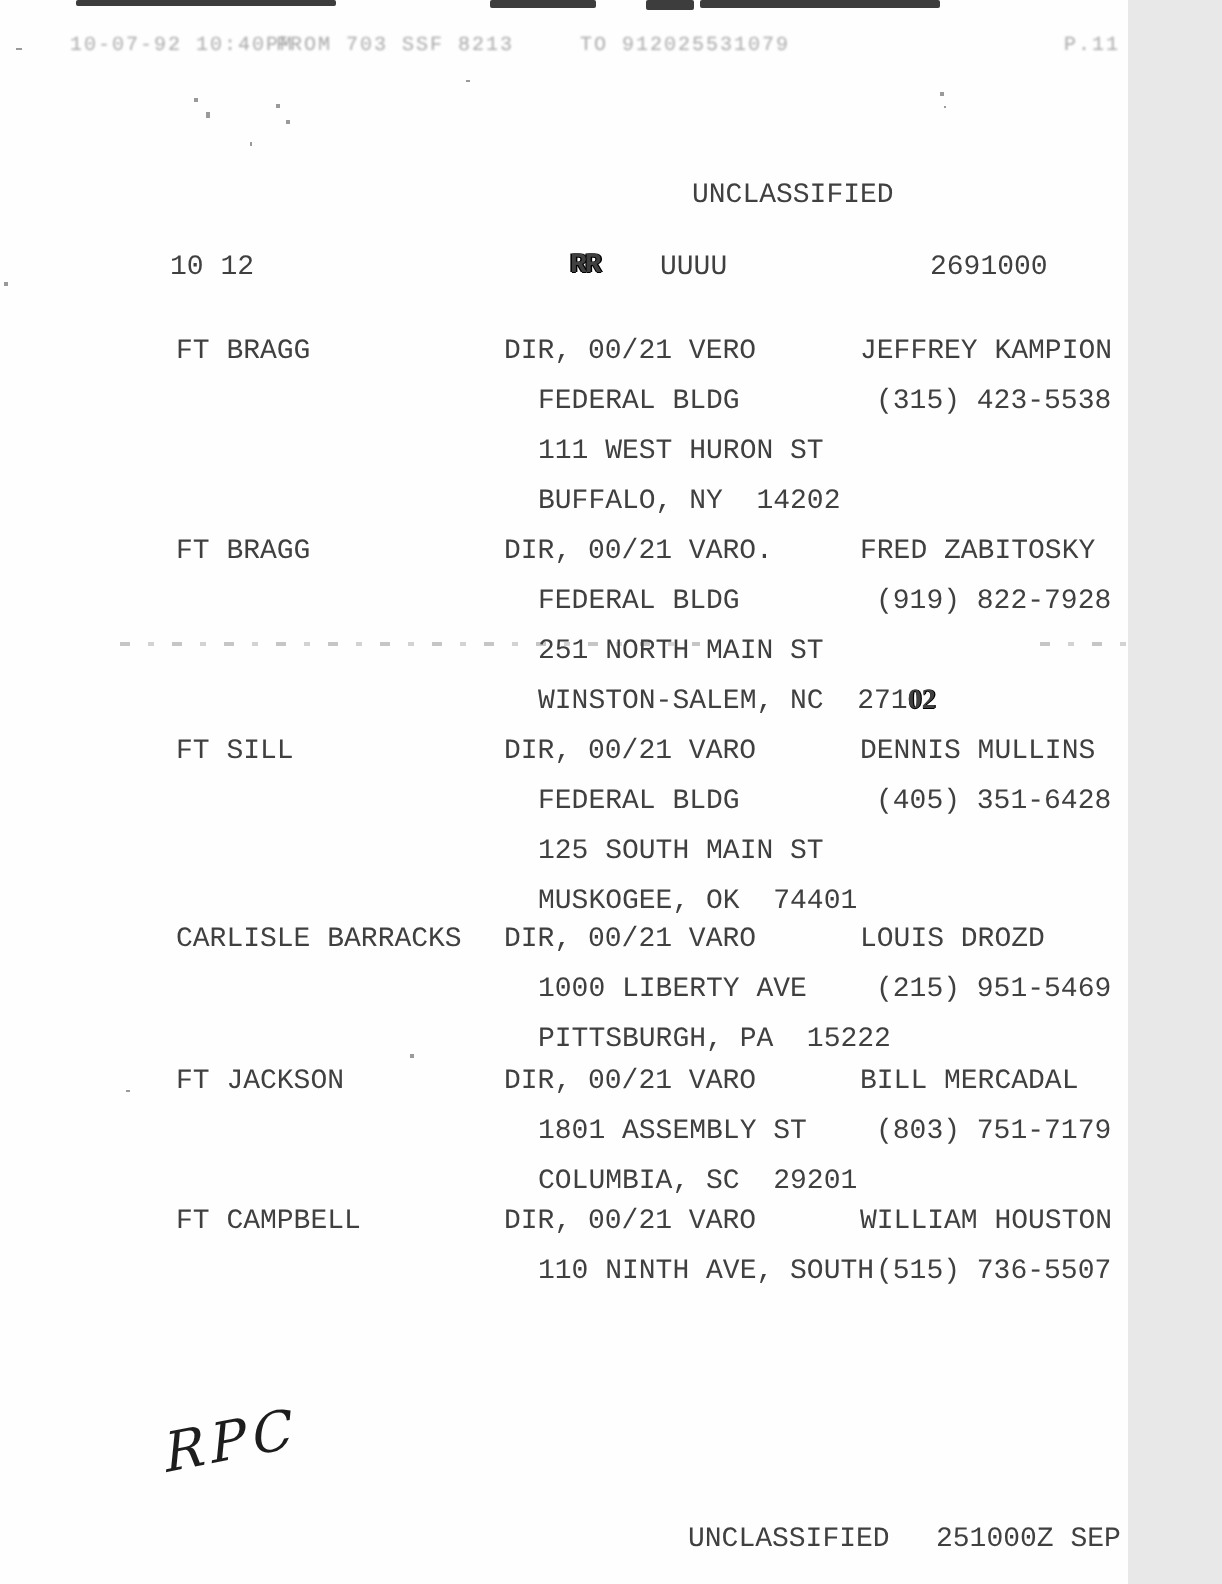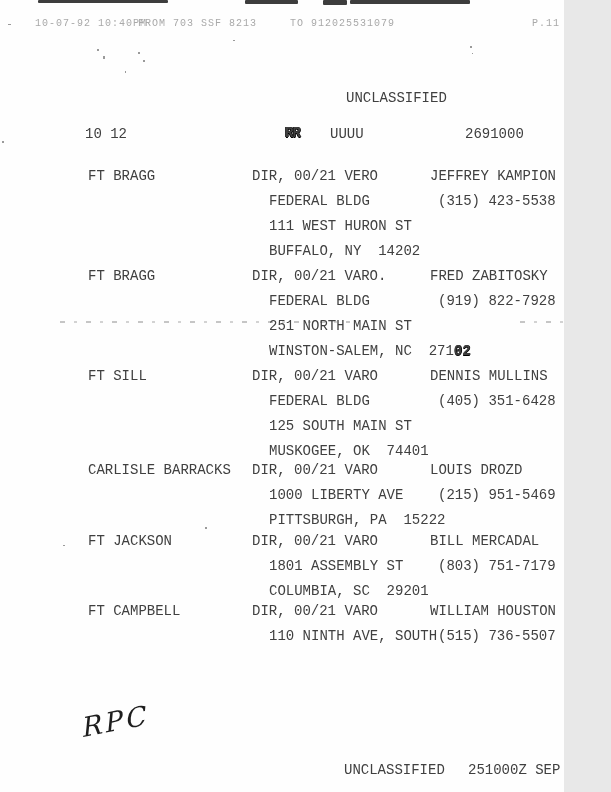--- a/index.html
+++ b/index.html
@@ -31,20 +31,21 @@
   }
   .precedence{
     font-weight:bold;
     letter-spacing:-1px;
     text-shadow:0.7px 0 0 #000, -0.7px 0 0 #000, 0 0.5px 0 #000;
     padding-left:20px;
   }
   .overstrike{
     font-weight:bold;
     text-shadow:0.6px 0 0 #000, 0 0.5px 0 #000;
+    font-family:Liberation Serif, serif;
   }
   .bar{position:absolute;top:0;background:#3d3d3d;border-radius:1px;}
   .speck{position:absolute;background:#9a9a9a;}
   .smudge{
     position:absolute;
     height:2px;
     background:repeating-linear-gradient(90deg,#b3b3b3 0 5px,transparent 5px 14px,#c4c4c4 14px 17px,transparent 17px 26px);
     opacity:.75;
   }
   .rpc{

